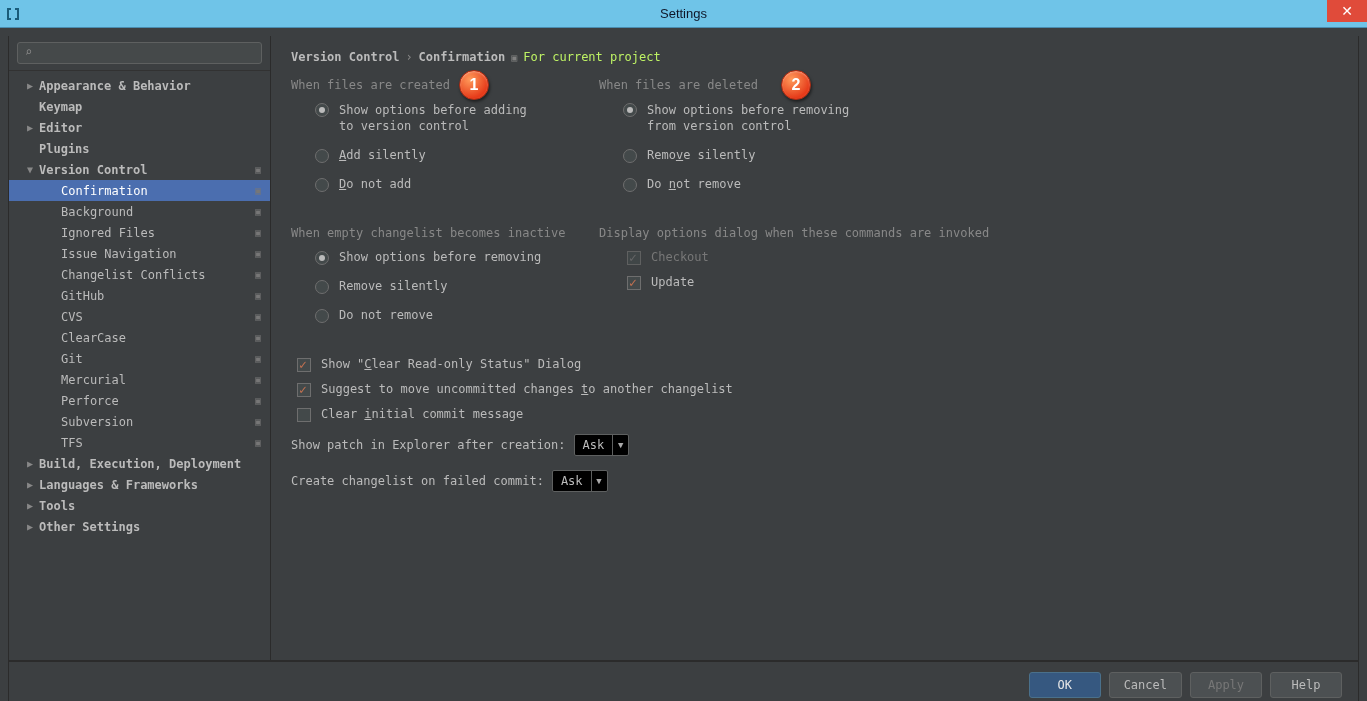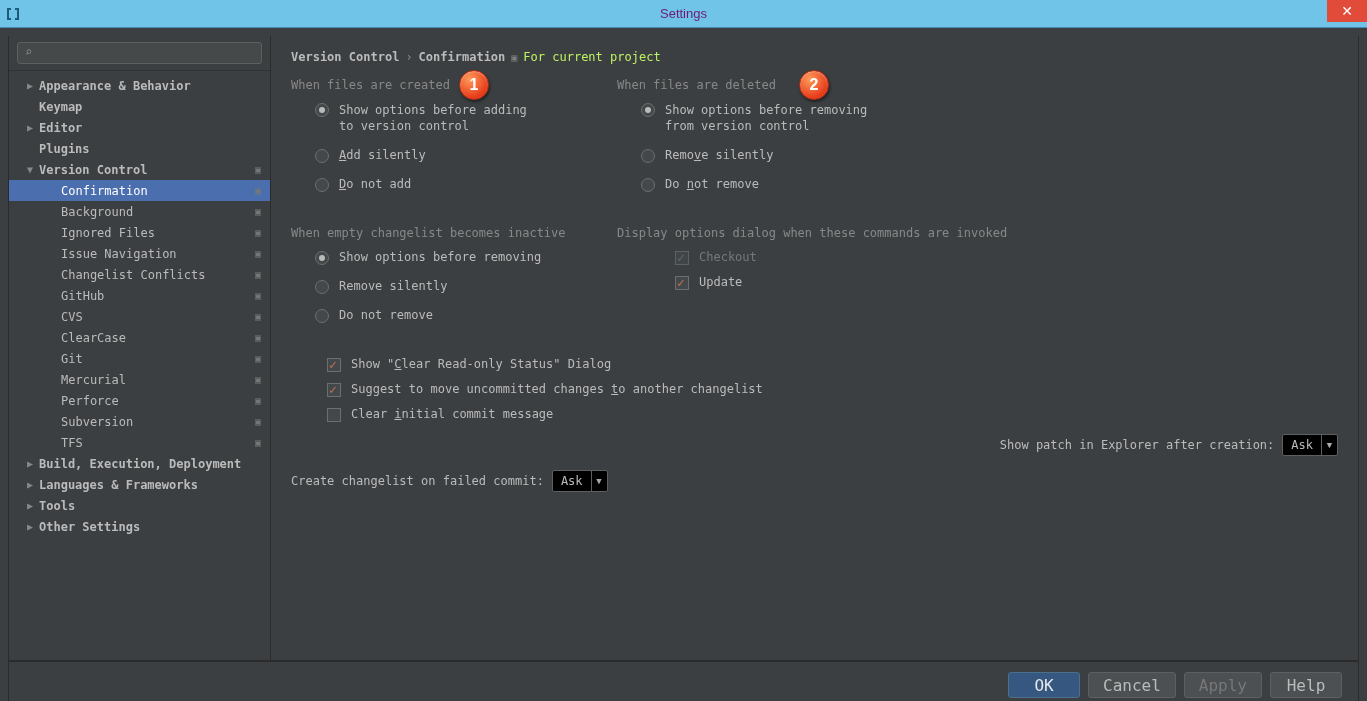--- a/index.html
+++ b/index.html
@@ -23,21 +23,21 @@
   .titlebar .logo {
     width: 26px; height: 28px;
     display: flex; align-items: center; justify-content: center;
     color: #1a5c7a;
     font-weight: bold;
   }
   .titlebar .title {
     position: absolute;
     left: 0; right: 0;
     text-align: center;
-    color: #701a75;
+    color: #0f172a;
     font-family: "Segoe UI", sans-serif;
     font-size: 13px;
     pointer-events: none;
   }
   .titlebar .close-btn {
     position: absolute;
     right: 0; top: 0;
     width: 40px; height: 22px;
     background: #e04b3a;
     color: #fff;
@@ -142,21 +142,21 @@
   .breadcrumb .scope {
     color: #bef264;
     font-weight: normal;
   }
   .breadcrumb .scope-icon {
     color: #808080;
     font-size: 10px;
   }
   .section-row {
     display: flex;
-    gap: 46px;
+    gap: 28px;
     margin-bottom: 20px;
   }
   .section {
     min-width: 280px;
   }
   .section-title {
     color: #888;
     margin-bottom: 10px;
   }
   .radio-group { padding-left: 24px; }
@@ -199,21 +199,21 @@
     color: #c07050;
     font-size: 13px;
     font-weight: bold;
   }
   .check.checked.disabled::after { color: #777; }
   .check.disabled { opacity: .7; }
   .label-multi { line-height: 16px; }
   .underline { text-decoration: underline; }
   .disabled-text { color: #777; }
   .opts-block { padding-left: 28px; }
-  .check-list .check-item { margin-bottom: 10px; margin-left: 30px; }
+  .check-list .check-item { margin-bottom: 10px; }
   .field-row {
     display: flex;
     align-items: center;
     gap: 8px;
     margin-bottom: 14px;
     color: #bbb;
   }
   .select {
     display: inline-flex;
     align-items: center;
@@ -261,21 +261,21 @@
     margin: 0 8px 8px 8px;
   }
   .btn {
     min-width: 72px;
     height: 26px;
     background: #4c5052;
     border: 1px solid #5e6060;
     border-radius: 3px;
     color: #bbb;
     font-family: inherit;
-    font-size: 16px;
+    font-size: 12px;
     padding: 0 14px;
     cursor: default;
   }
   .btn.primary {
     background: #365880;
     border-color: #4a708b;
     color: #e8e8e8;
   }
   .btn.disabled { color: #777; }
 </style>
@@ -531,21 +531,21 @@
       <div class="check-item">
         <div class="check checked"></div>
         <div><span>Suggest to move uncommitted changes </span><span class="underline">t</span><span>o another changelist</span></div>
       </div>
       <div class="check-item">
         <div class="check"></div>
         <div><span>Clear </span><span class="underline">i</span><span>nitial commit message</span></div>
       </div>
     </div>
 
-    <div class="field-row" style="margin-top:12px;justify-content:flex-end;">
+    <div class="field-row" style="margin-top:12px;">
       <span>Show patch in Explorer after creation:</span>
       <div class="select">
         <span class="sel-val">Ask</span>
         <span class="sel-btn">▼</span>
       </div>
     </div>
     <div class="field-row">
       <span>Create changelist on failed commit:</span>
       <div class="select">
         <span class="sel-val">Ask</span>

